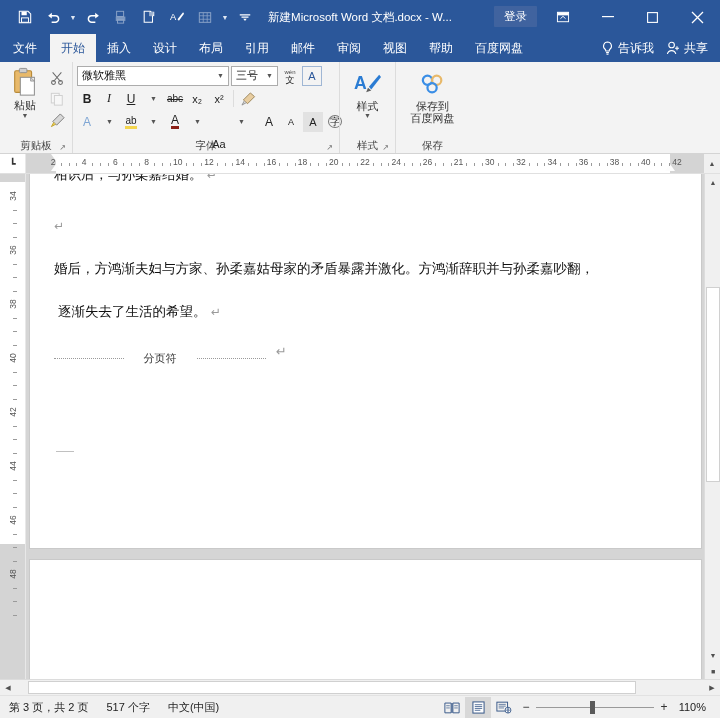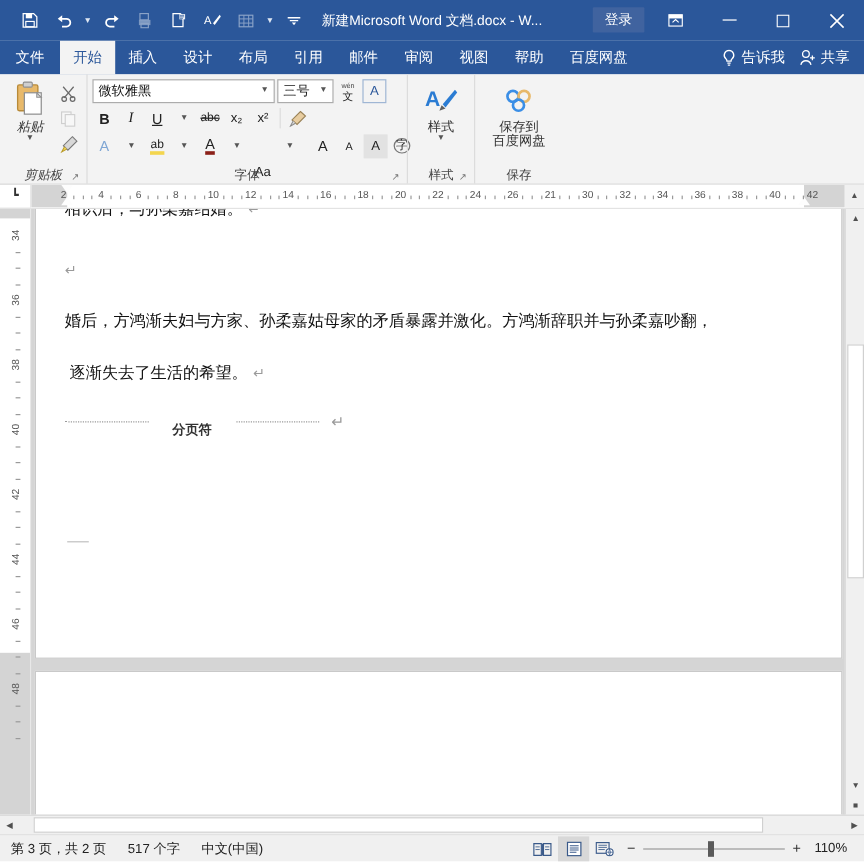--- a/index.html
+++ b/index.html
@@ -62,21 +62,21 @@
   .grp { position: relative; display: flex; flex-direction: column; padding: 3px 4px 0 4px; }
   .grp + .grp { border-left: 1px solid #dcdcdc; }
   .grp-body { flex: 1; display: flex; align-items: flex-start; }
   .grp-label {
     height: 15px; font-size: 10.5px; color: #444; text-align: center;
     display: flex; align-items: center; justify-content: center; position: relative;
   }
   .dlg { position: absolute; right: 2px; bottom: 1px; font-size: 8px; color: #777; }
 
   
-  .grp-clip { width: 72px; font-style: italic; }
+  .grp-clip { width: 72px; }
   .bigbtn { width: 44px; display: flex; flex-direction: column; align-items: center; padding-top: 2px; }
   .bigbtn .lbl { font-size: 11px; color: #333; margin-top: 1px; }
   .bigbtn .car { font-size: 7px; color: #555; line-height: 6px; }
   .clipcol { display: flex; flex-direction: column; gap: 1px; padding-top: 3px; }
   .smbtn { width: 22px; height: 20px; display: flex; align-items: center; justify-content: center; font-size: 12px; color: #444; }
   .smbtn.dim { opacity: .4; }
 
   
   .grp-font { width: 267px; }
   .font-rows { display: flex; flex-direction: column; gap: 2px; width: 100%; }
@@ -133,21 +133,21 @@
   .page { position: absolute; left: 3px; right: 18px; background: #ffffff; border: 1px solid #c9c9c9; }
   .mcorner { position: absolute; width: 16px; height: 16px; }
   .mcorner.tl { border-left: 1px solid #c0c0c0; border-top: 1px solid #c0c0c0; }
 
   .doctext { position: absolute; left: 28px; right: 30px; top: 0; }
   .pline {
     font-family: "DejaVu Sans", "Liberation Sans", sans-serif;
     font-size: 13.5px; color: #111; white-space: nowrap; line-height: 1;
   }
   .pilcrow { color: #9a9a9a; font-size: 12px; }
-  .pagebreak { display: flex; align-items: flex-start; gap: 16px; font-size: 11px; color: #555; font-weight: bold; }
+  .pagebreak { display: flex; align-items: center; gap: 16px; font-size: 11px; color: #555; }
   .pb-line { flex: 1; border-top: 1px dotted #9a9a9a; height: 1px; }
   .pb-txt { padding: 0 4px; font-size: 11px; color: #333; }
 
   
   .vscroll { position: absolute; right: 0; top: 0; bottom: 0; width: 16px; background: #f0f0f0;
              border-left: 1px solid #dcdcdc; }
   .vs-btn { width: 16px; height: 16px; display: flex; align-items: center; justify-content: center;
             font-size: 7px; color: #505050; background: #f0f0f0; }
   .vs-up { position: absolute; top: 0; left: 0; }
   .vs-dn { position: absolute; bottom: 16px; left: 0; }

